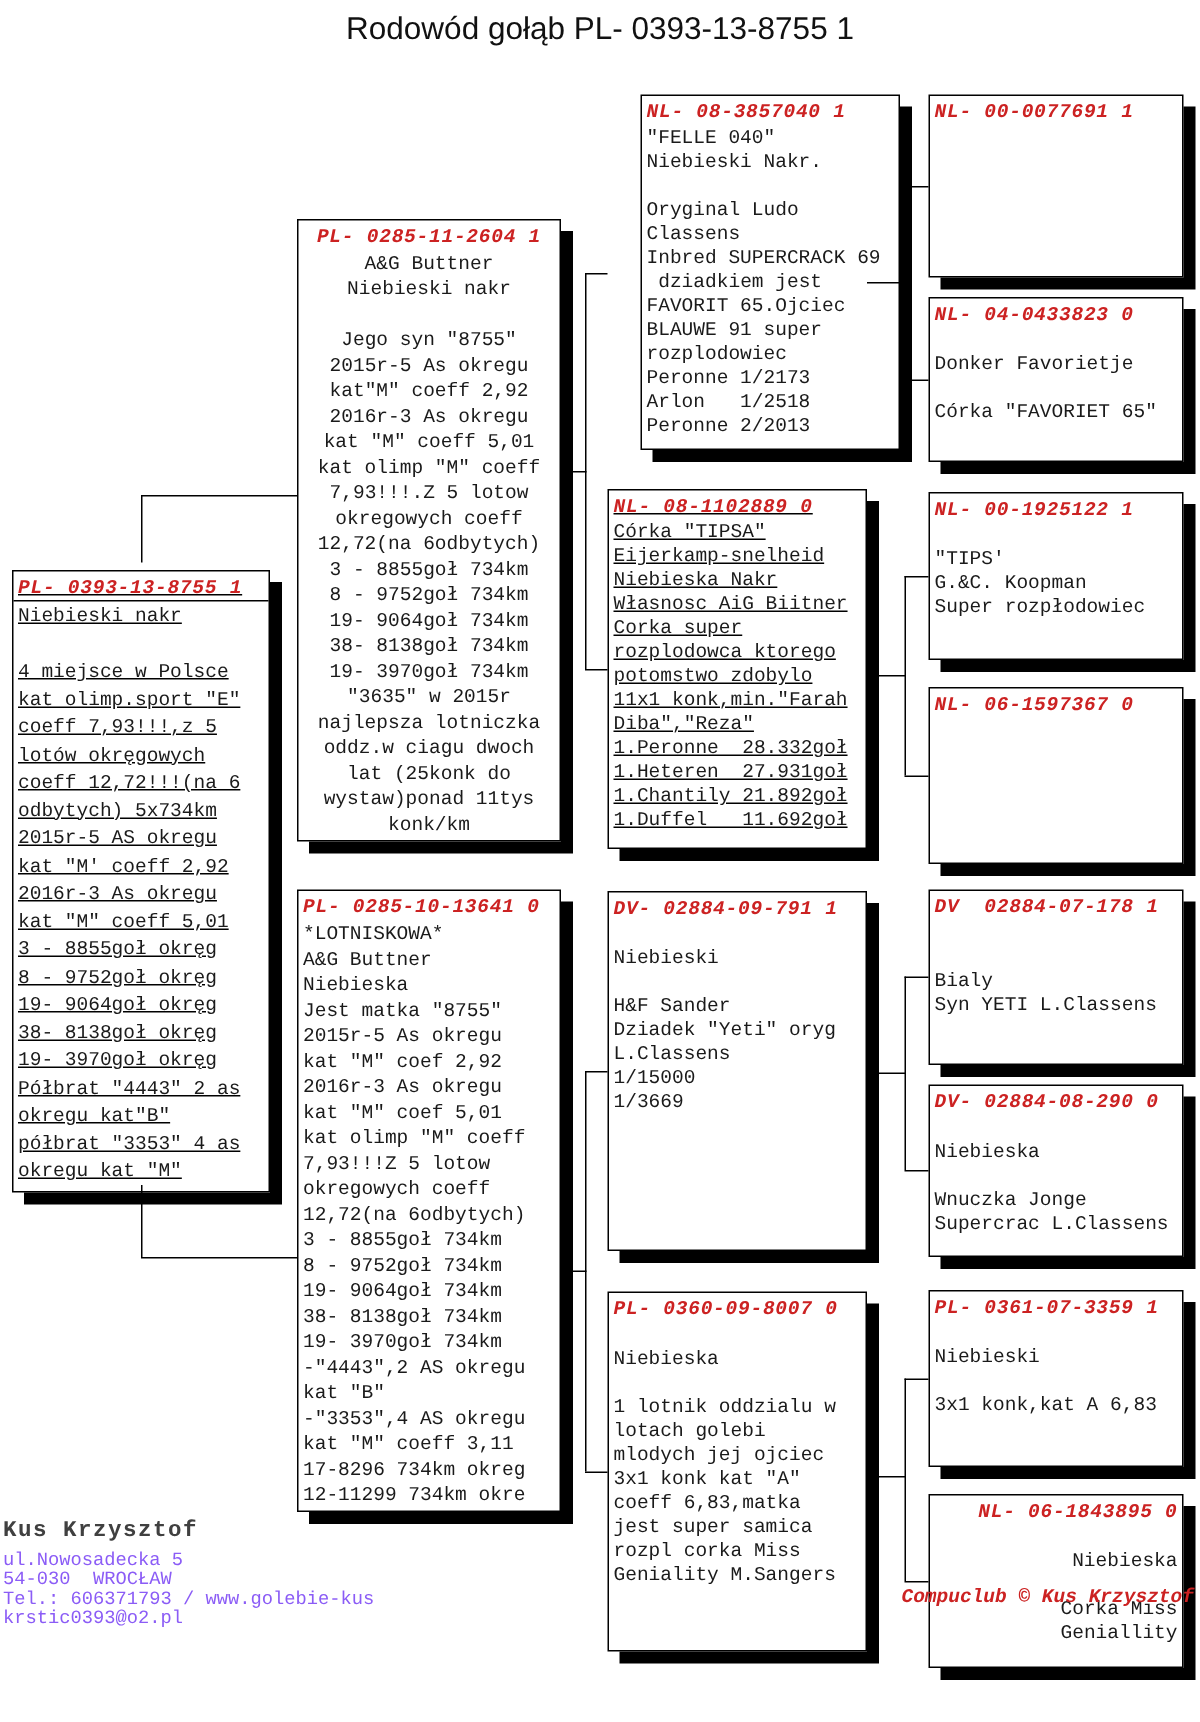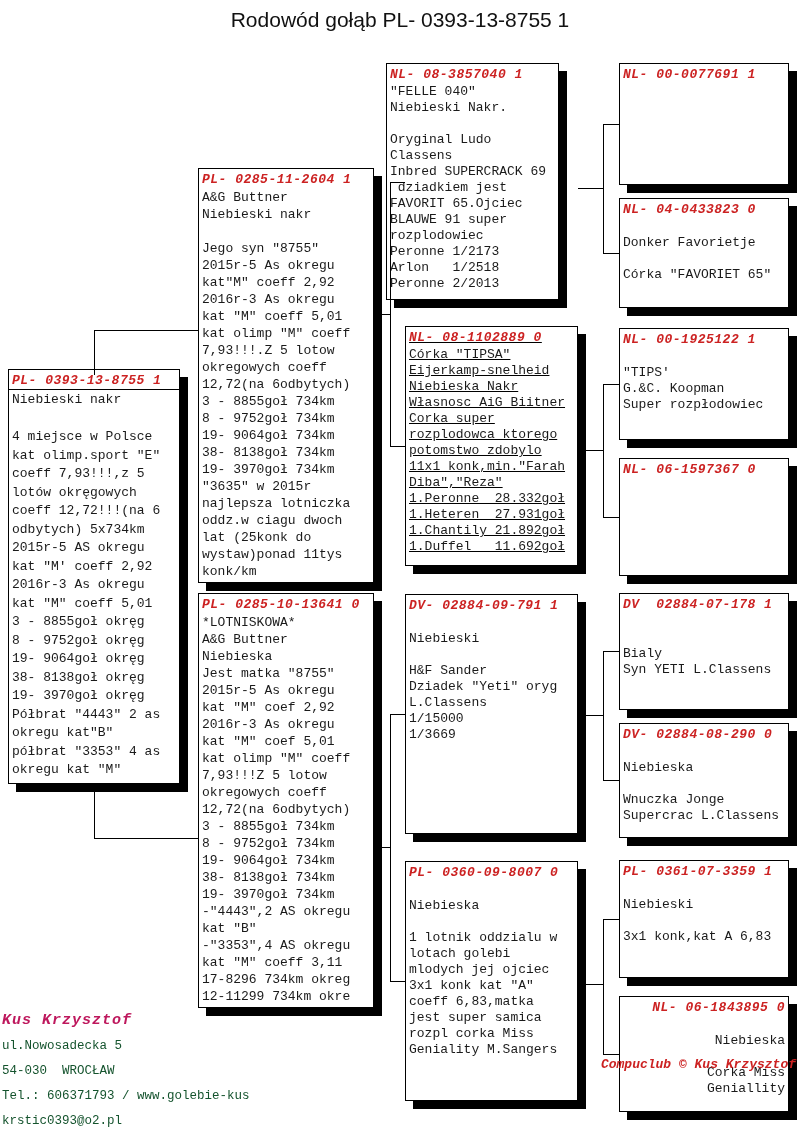--- a/index.html
+++ b/index.html
@@ -12,34 +12,34 @@
        box-shadow:8px 8px 0 0 #000;box-sizing:border-box;}
   .ring{color:#cc2222;font-weight:bold;font-style:italic;font-size:13px;
         letter-spacing:.5px;padding:3px 3px 1px 3px;white-space:pre;}
   .ring.ruled{border-bottom:1px solid #000;}
   .body{color:#1a1a1a;font-size:13px;padding:1px 3px;white-space:pre-wrap;}
   .lh-a{line-height:18.5px;}
   .lh-b{line-height:17px;}
   .lh-c{line-height:16px;}
   .conn{position:absolute;background:#000;}
   #breeder-name{position:absolute;left:2px;top:1012px;font-size:15px;font-weight:bold;
-                color:#be185d;letter-spacing:1px;font-style:italic;}
-  #breeder-address{position:absolute;left:2px;top:1034px;font-size:12.5px;color:#14532d;
-                   line-height:25px;white-space:pre-wrap;}
+                color:#404040;letter-spacing:1px;}
+  #breeder-address{position:absolute;left:2px;top:1034px;font-size:12.5px;color:#8b5cf6;
+                   line-height:13px;white-space:pre-wrap;}
   #credit{position:absolute;right:4px;top:1057px;font-size:13px;color:#cc2222;
           font-weight:bold;font-style:italic;}
 </style>
 </head>
 <body>
 
 <div id="page">
 
   <div id="title">Rodowód gołąb PL- 0393-13-8755 1</div>
 
-  <div class="box" style="left:8px;top:369px;width:172px;height:415px;">
+  <div class="box" style="left:8px;top:380px;width:172px;height:415px;text-decoration:underline;">
     <div class="ring ruled">PL- 0393-13-8755 1</div>
     <div class="body lh-a">Niebieski nakr
 
 4 miejsce w Polsce
 kat olimp.sport "E"
 coeff 7,93!!!,z 5
 lotów okręgowych
 coeff 12,72!!!(na 6
 odbytych) 5x734km
 2015r-5 AS okregu
@@ -50,21 +50,21 @@
 8 - 9752goł okręg
 19- 9064goł okręg
 38- 8138goł okręg
 19- 3970goł okręg
 Półbrat "4443" 2 as
 okregu kat"B"
 półbrat "3353" 4 as
 okregu kat "M"</div>
   </div>
 
-  <div class="box" style="left:198px;top:168px;width:176px;height:415px;">
+  <div class="box" style="left:198px;top:146px;width:176px;height:415px;text-align:center;">
     <div class="ring">PL- 0285-11-2604 1</div>
     <div class="body lh-b">A&amp;G Buttner
 Niebieski nakr
 
 Jego syn "8755"
 2015r-5 As okregu
 kat"M" coeff 2,92
 2016r-3 As okregu
 kat "M" coeff 5,01
 kat olimp "M" coeff
@@ -103,21 +103,21 @@
 38- 8138goł 734km
 19- 3970goł 734km
 -"4443",2 AS okregu
 kat "B"
 -"3353",4 AS okregu
 kat "M" coeff 3,11
 17-8296 734km okreg
 12-11299 734km okre</div>
   </div>
 
-  <div class="box" style="left:386px;top:63px;width:173px;height:237px;">
+  <div class="box" style="left:427px;top:63px;width:173px;height:237px;">
     <div class="ring">NL- 08-3857040 1</div>
     <div class="body lh-c">"FELLE 040"
 Niebieski Nakr.
 
 Oryginal Ludo
 Classens
 Inbred SUPERCRACK 69
  dziadkiem jest
 FAVORIT 65.Ojciec
 BLAUWE 91 super

